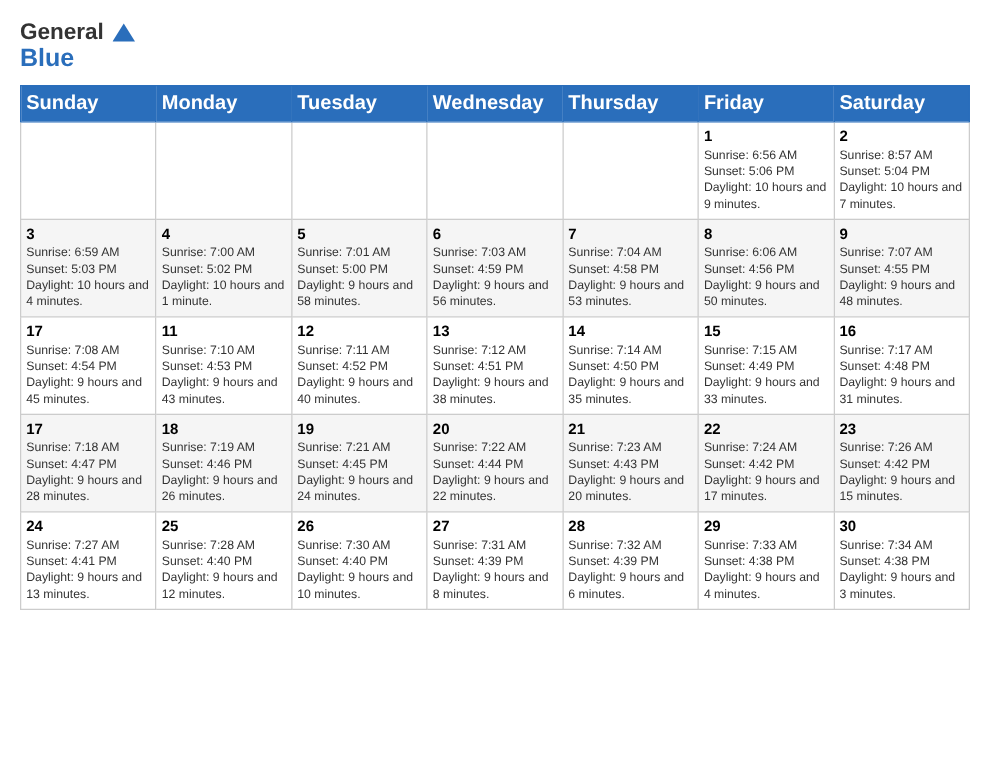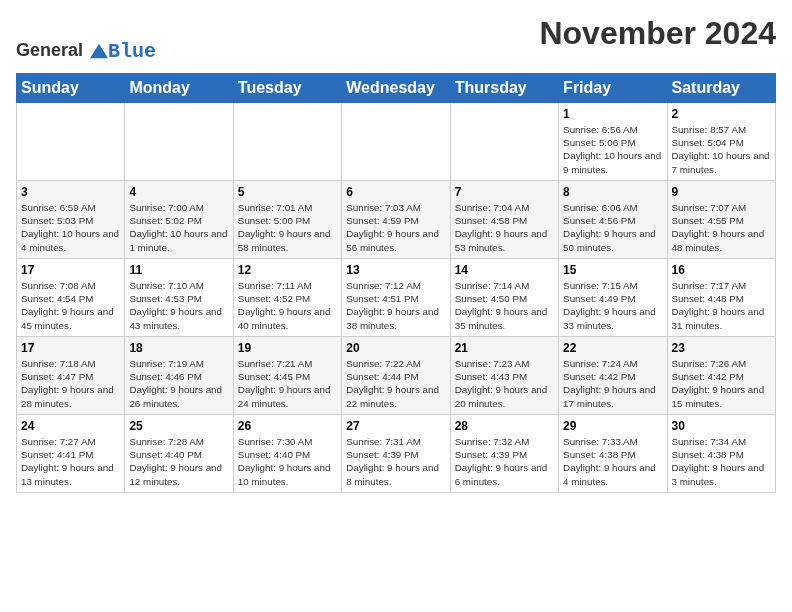--- a/index.html
+++ b/index.html
@@ -11,23 +11,22 @@
       padding: 16px;
     }
     .header {
       display: flex;
       justify-content: space-between;
       align-items: flex-start;
       margin-bottom: 10px;
     }
     .logo {
       display: flex;
-      flex-direction: row;
+      flex-direction: column;
       align-items: flex-start;
-      margin-top: 25px;
     }
     .logo-text {
       font-size: 18px;
       font-weight: bold;
       color: #333;
       line-height: 1.1;
     }
     .logo-text .general { color: #333; }
     .logo-icon {
       display: inline-block;
@@ -98,25 +97,24 @@
   <div class="logo">
     <div style="display:flex;align-items:center;">
       <span class="logo-text">
         <span class="general">General</span>
         <svg class="logo-icon" viewBox="0 0 20 20" xmlns="http://www.w3.org/2000/svg">
           <polygon points="0,18 10,2 20,18" fill="#2a6ebb"></polygon>
         </svg>
       </span>
     </div>
     <div style="display:flex;align-items:center;">
-      <span class="logo-text blue" style="color:#2a6ebb;font-size:20px;font-weight:bold;font-family:Liberation Mono, monospace;">Blue</span>
+      <span class="logo-text blue" style="color:#2a6ebb;font-size:20px;font-weight:bold;">Blue</span>
     </div>
   </div>
   <div class="title-block">
-    <div class="month-title">November 2024</div>
   </div>
 </div>
 
 <table class="calendar">
   <thead>
     <tr>
     <th>Sunday</th>
         <th>Monday</th>
         <th>Tuesday</th>
         <th>Wednesday</th>

